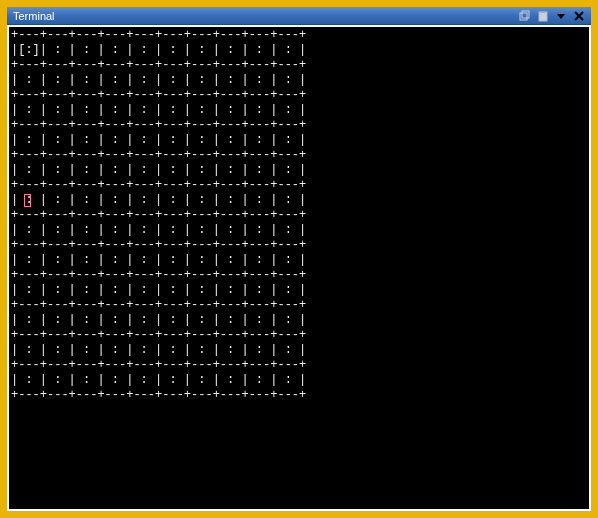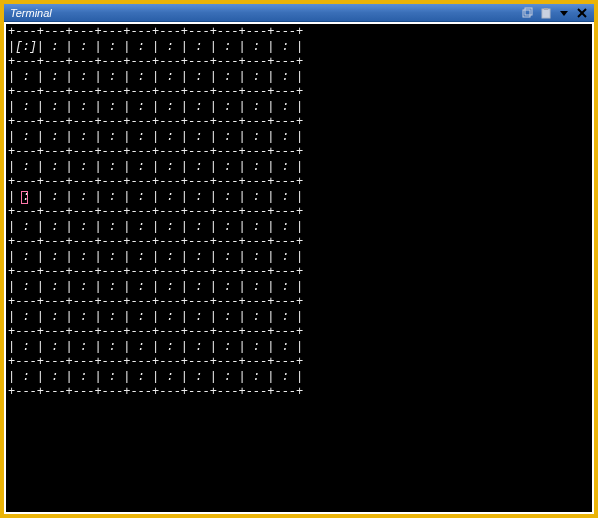--- a/index.html
+++ b/index.html
@@ -8,25 +8,24 @@
     padding: 0;
     background: #fff;
     font-family: sans-serif;
     width: 598px;
     height: 518px;
     overflow: hidden;
   }
   .window {
     width: 598px;
     height: 518px;
-    border: 4px solid #eab308;
+    border: 7px solid #eab308;
     display: flex;
     flex-direction: column;
     background: #fff;
-    font-style: italic;
   }
   .titlebar {
     height: 18px;
     background: linear-gradient(to bottom, #5a8fd8 0%, #3a6fb8 50%, #2a5fa8 100%);
     display: flex;
     align-items: center;
     padding: 0 4px 0 6px;
     color: #fff;
     font-size: 11px;
     position: relative;

